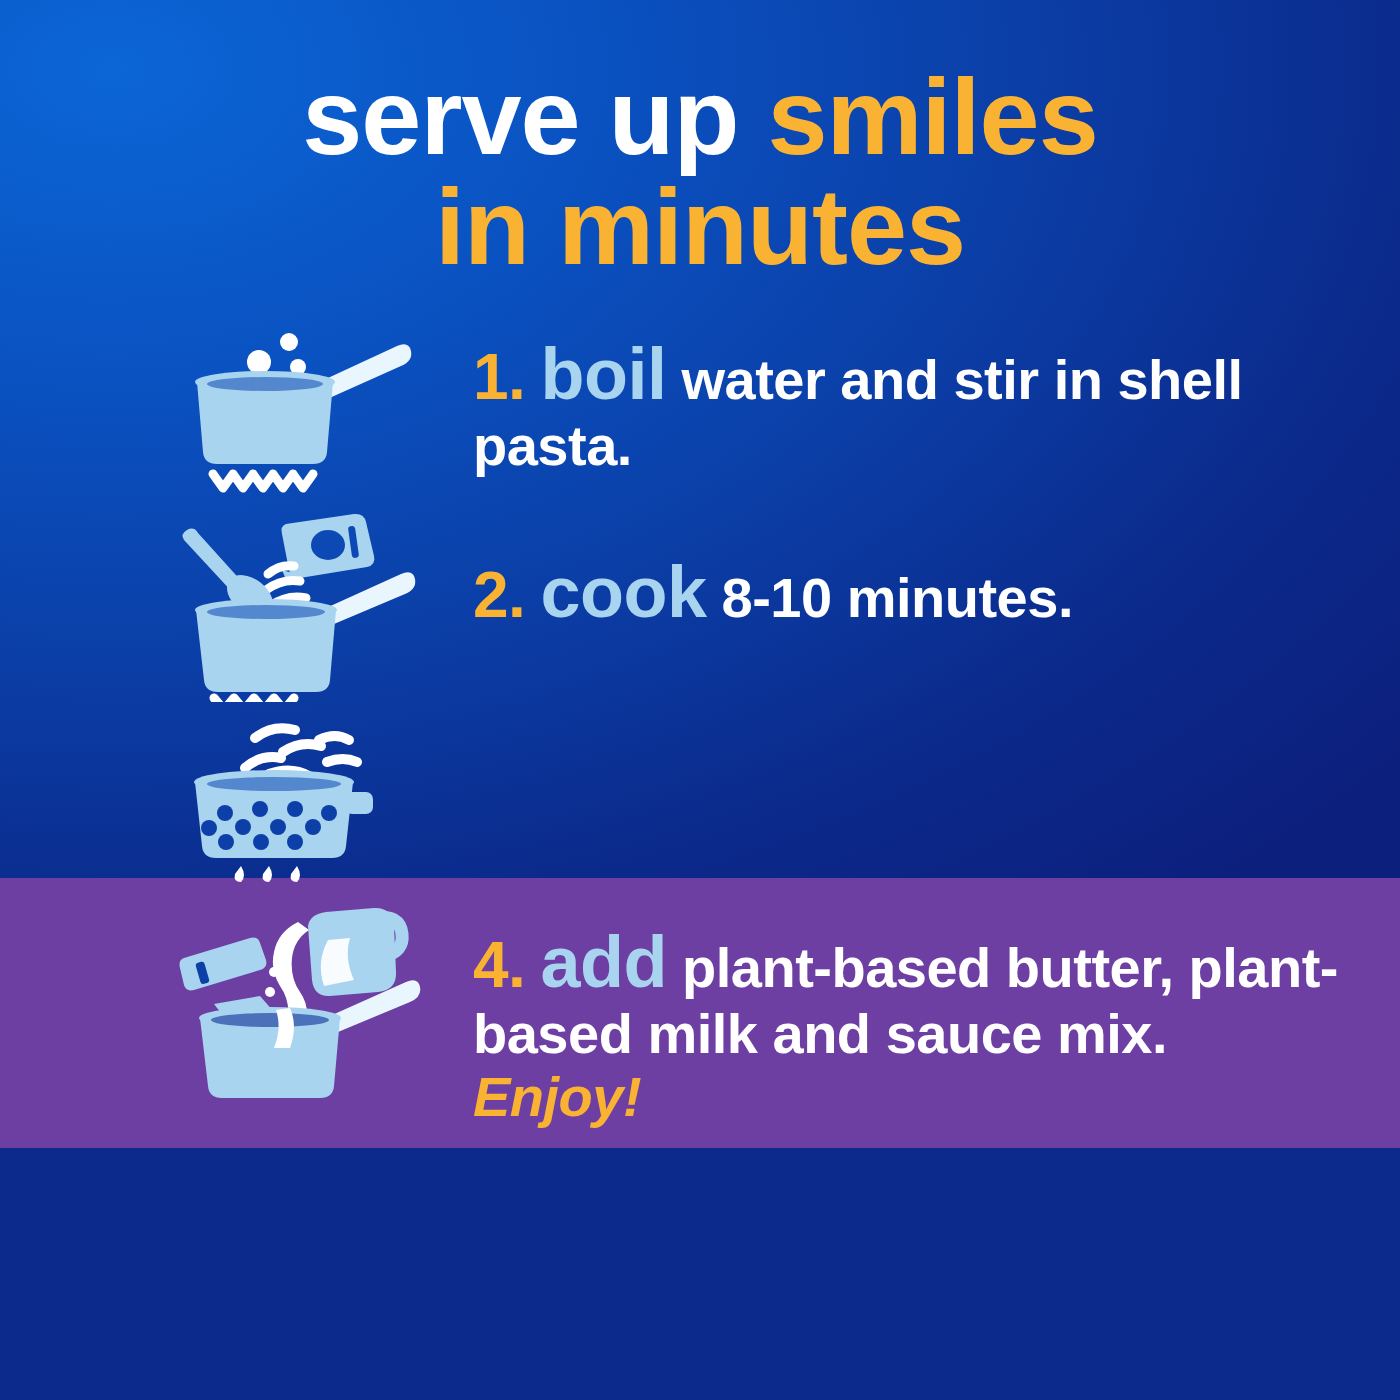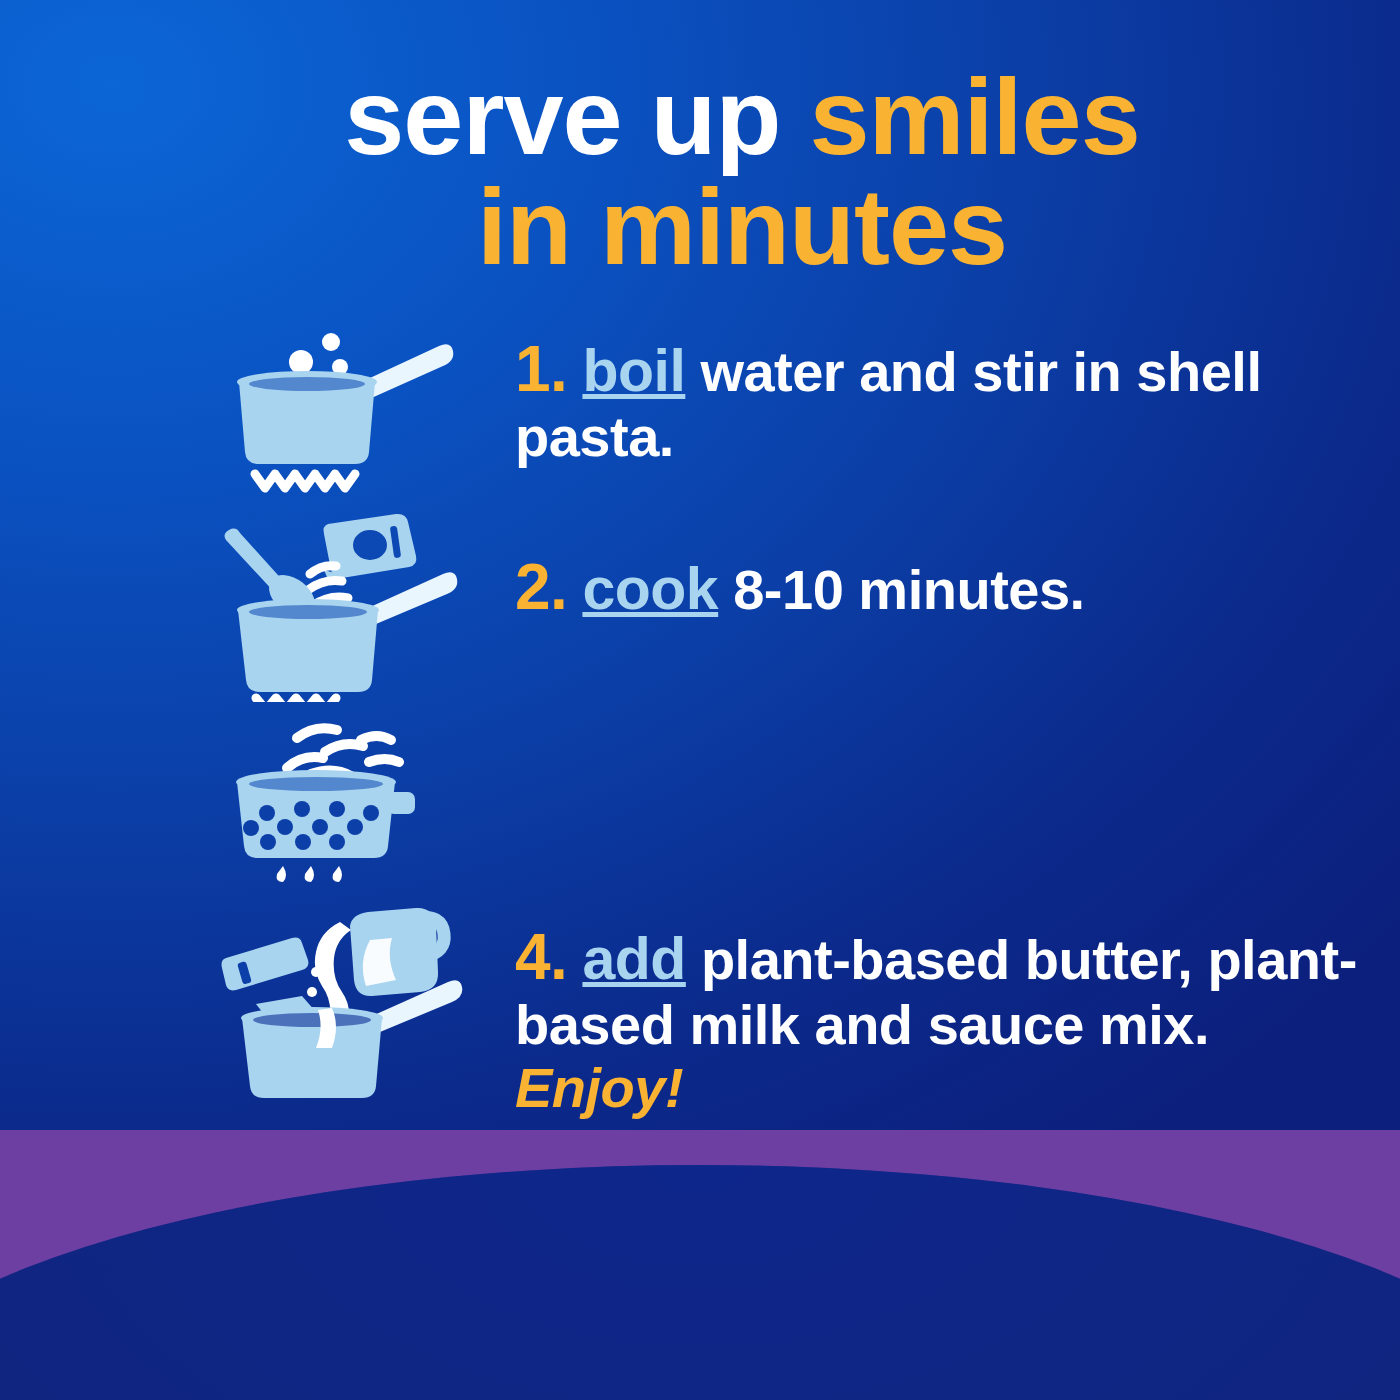--- a/index.html
+++ b/index.html
@@ -5,26 +5,25 @@
   html, body {
     margin: 0;
     padding: 0;
     background: #0b2a8c;
   }
   * { box-sizing: border-box; }
 
   #poster {
     position: relative;
     width: 1400px;
-    height: 1400px;
+    height: 1148px;
     overflow: hidden;
     font-family: "Liberation Sans", sans-serif;
     background:
       radial-gradient(120% 95% at 8% 6%, #0c66d6 0%, #0a52c2 28%, #0b3ea6 55%, #0b2a8c 78%, #0c1f7d 100%);
-    padding-left: 42px;
   }
 
   
   .purple-band {
     position: absolute;
     left: 0;
     bottom: 0;
     width: 1400px;
     height: 270px;
     background: #6e3fa3;
@@ -96,21 +95,21 @@
     flex: 1 1 auto;
     padding-left: 48px;
     color: #ffffff;
     font-size: 56px;
     font-weight: 700;
     line-height: 1.12;
     letter-spacing: -0.5px;
     padding-top: 10px;
   }
   .num   { color: #f9b232; font-size: 64px; }
-  .verb  { color: #a8d4f0; font-size: 59px; text-decoration: underline; }
+  .verb  { color: #a8d4f0; font-size: 72px; }
   .rest  { color: #ffffff; }
   .enjoy { color: #f9b232; font-style: italic; }
 
   
   .step-1 { margin-bottom: 10px; }
   .step-2 { margin-bottom: 8px; justify-content: flex-end; }
   .step-3 { margin-bottom: 10px; }
   .step-2 .step-text, .step-3 .step-text { padding-top: 40px; }
   .step-4 .step-text { padding-top: 22px; }
   .step-4 { min-height: 230px; }

